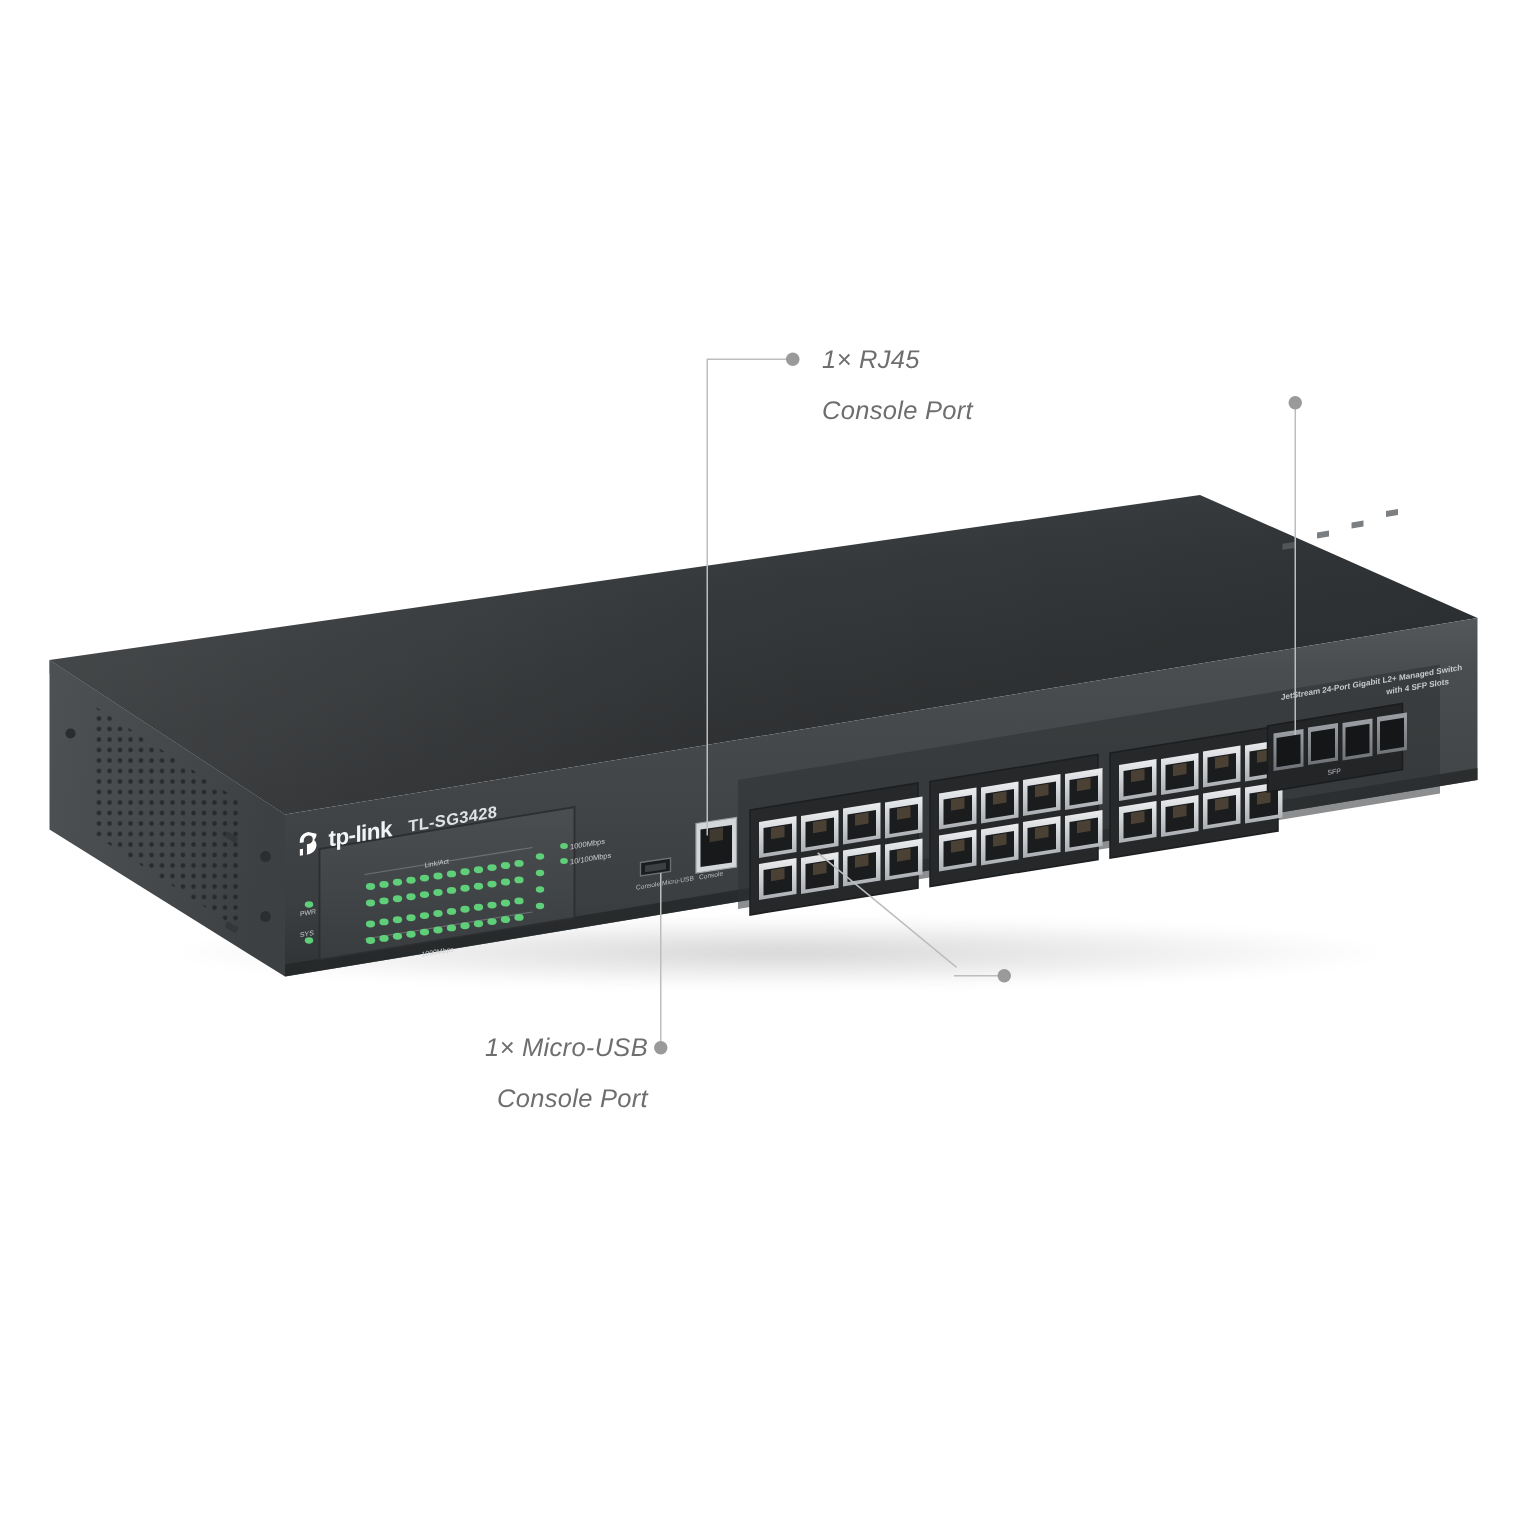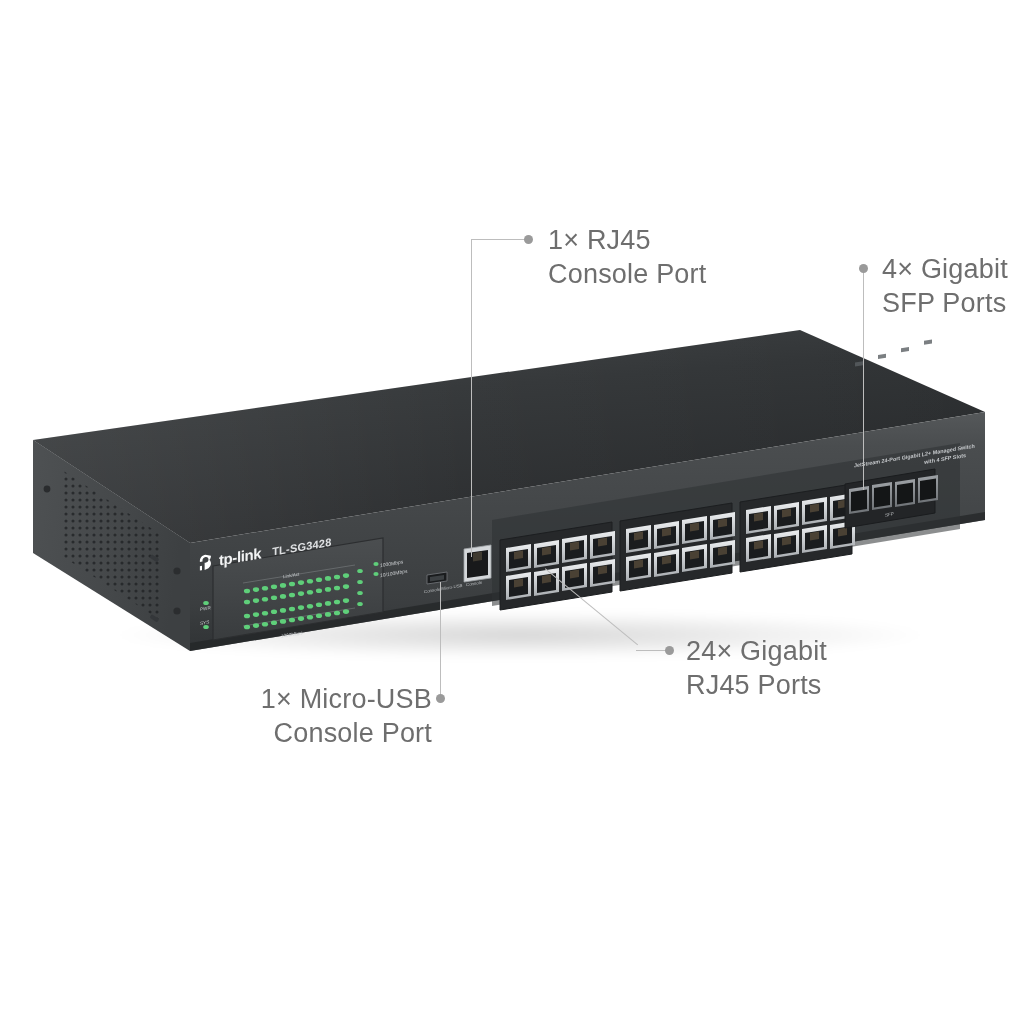--- a/index.html
+++ b/index.html
@@ -15,25 +15,26 @@
     width: 1024px;
     height: 1024px;
     background: #ffffff;
     overflow: hidden;
   }
 
   
   .callout-text {
     position: absolute;
     color: #6e6e6e;
-    font-size: 27px;
+    font-size: 17px;
     line-height: 34px;
     letter-spacing: 0.2px;
     white-space: nowrap;
     font-family: "Liberation Sans", sans-serif;
+    font-style: italic;
   }
   .callout-text .l2 { display: block; }
   .callout-text.align-right { text-align: right; }
 
   .dot {
     position: absolute;
     width: 9px;
     height: 9px;
     border-radius: 50%;
     background: #9a9a9a;
@@ -430,32 +431,24 @@
   <div class="leader h" style="left:472px; top:239px; width:56px;"></div>
   <div class="leader v" style="left:471px; top:239px; height:318px;"></div>
   <div class="dot" style="left:524px; top:235px;"></div>
   <div class="callout-text" style="left:548px; top:223px;">
     <span>1× RJ45</span>
     <span class="l2">Console Port</span>
   </div>
 
   <div class="leader v" style="left:863px; top:268px; height:222px;"></div>
   <div class="dot" style="left:859px; top:264px;"></div>
-  <div class="callout-text" style="left:882px; top:252px;">
-    <span>4× Gigabit</span>
-    <span class="l2">SFP Ports</span>
-  </div>
 
   <div class="leader-diag" style="left:545px; top:568px; width:120px; transform:rotate(39.5deg);"></div>
   <div class="leader h" style="left:636px; top:650px; width:32px;"></div>
   <div class="dot" style="left:665px; top:646px;"></div>
-  <div class="callout-text" style="left:686px; top:634px;">
-    <span>24× Gigabit</span>
-    <span class="l2">RJ45 Ports</span>
-  </div>
 
   <div class="leader v" style="left:440px; top:582px; height:113px;"></div>
   <div class="dot" style="left:436px; top:694px;"></div>
   <div class="callout-text align-right" style="left:132px; top:682px; width:300px;">
     <span>1× Micro-USB</span>
     <span class="l2">Console Port</span>
   </div>
 
 </div>
 

